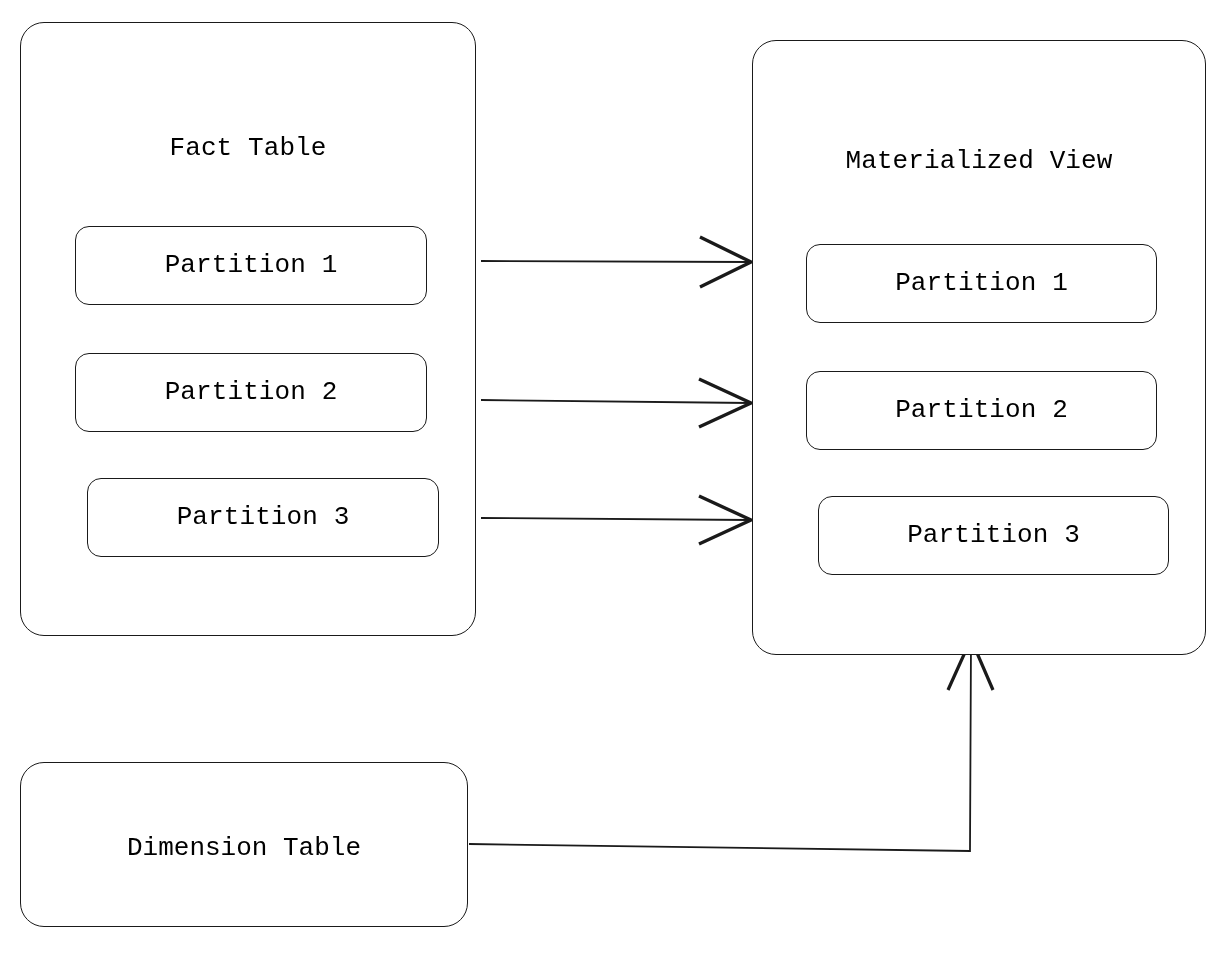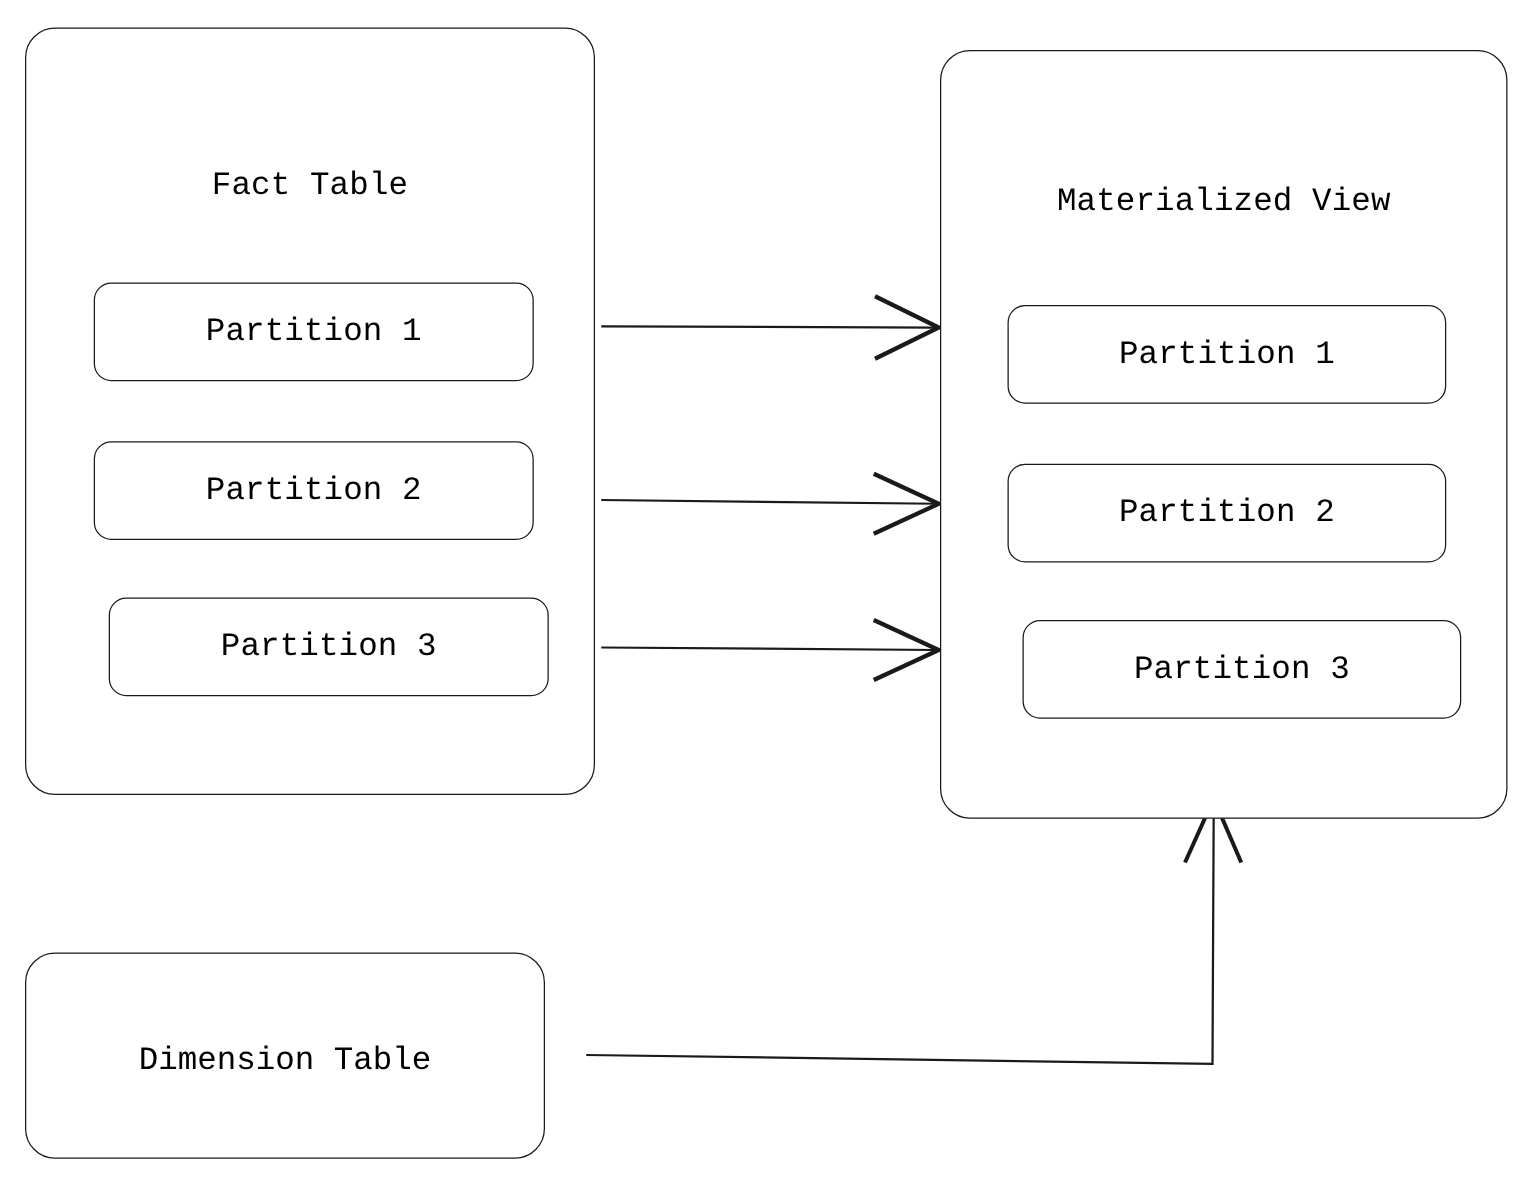--- a/index.html
+++ b/index.html
@@ -57,21 +57,21 @@
   .leaf-label {
     font-size: 26px;
     line-height: 1.2;
     color: #000000;
     letter-spacing: 0.1px;
     white-space: nowrap;
   }
   
   #fact-table       { left: 20px;  top: 22px;  width: 456px; height: 614px; }
   #materialized-view{ left: 752px; top: 40px;  width: 454px; height: 615px; }
-  #dimension-table  { left: 20px;  top: 762px; width: 416px; height: 165px; }
+  #dimension-table  { left: 20px;  top: 762px; width: 448px; height: 165px; }
 
   #fact-table .container-title        { top: 110px; }
   #materialized-view .container-title { top: 105px; }
 
   .fact-part   { left: 54px;  width: 352px; height: 79px; }
   .mv-part     { left: 53px;  width: 351px; height: 79px; }
 
   .part-row-1 { top: 203px; }
   .part-row-2 { top: 330px; }
   .part-row-3 { top: 455px; margin-left: 12px; }

